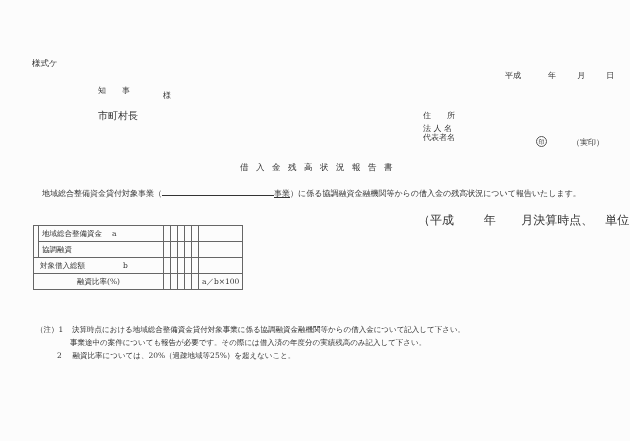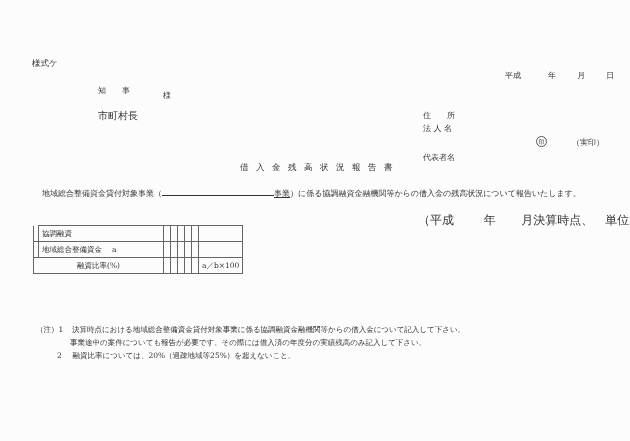--- a/index.html
+++ b/index.html
@@ -60,53 +60,62 @@
   <span style="width:16px"></span>
   <span>日</span>
 </div>
 
 <div class="abs addr-chiji">知　　事</div>
 <div class="abs addr-shicho">市町村長</div>
 <div class="abs addr-sama">様</div>
 
 <div class="abs sender" style="top:110px">住　　所</div>
 <div class="abs sender" style="top:123px">法 人 名</div>
-<div class="abs sender" style="top:152px">代表者名</div>
+<div class="abs sender" style="top:132px">代表者名</div>
 <div class="abs seal">印</div>
 <div class="abs seal-label">（実印）</div>
 
 <div class="abs title">借入金残高状況報告書</div>
 
 <div class="abs intro">
   <span>地域総合整備資金貸付対象事業（</span><span class="blank"></span><span class="u">事業</span><span>）に係る協調融資金融機関等からの借入金の残高状況について報告いたします。</span>
 </div>
 
 <div class="abs unit-line">
   <span>（平成</span>
   <span style="width:22px"></span>
   <span>年</span>
   <span style="width:18px"></span>
   <span>月決算時点、　単位：千円）</span>
 </div>
 
 <table class="report">
   <tbody>
   <tr>
+    <td style="width:4px;padding:0;border-bottom:none;border-top:1px solid #666"></td>
+    <td style="width:118px"><span>地域総合整備資金</span><span style="display:inline-block;width:10px"></span><span>a</span></td>
+    <td></td>
+    <td></td>
+    <td></td>
+    <td></td>
+    <td></td>
+    <td></td>
+  </tr>
+  <tr>
     <td style="width:4px;padding:0;border-top:none"></td>
     <td><span>協調融資</span></td>
     <td></td>
     <td></td>
     <td></td>
     <td></td>
     <td></td>
     <td></td>
   </tr>
   <tr>
-    <td style="width:4px;padding:0;border-bottom:none;border-top:1px solid #666"></td>
-    <td style="width:118px"><span>地域総合整備資金</span><span style="display:inline-block;width:10px"></span><span>a</span></td>
+    <td colspan="2" style="padding-left:6px"><span>対象借入総額</span><span style="display:inline-block;width:38px"></span><span>b</span></td>
     <td></td>
     <td></td>
     <td></td>
     <td></td>
     <td></td>
     <td></td>
   </tr>
   <tr>
     <td colspan="2" class="center">融資比率(%)</td>
     <td></td>

